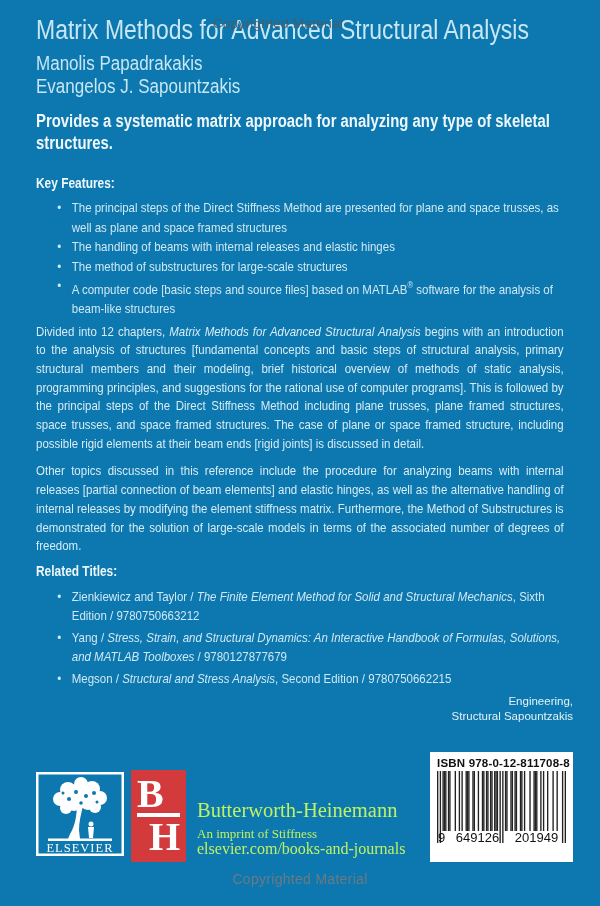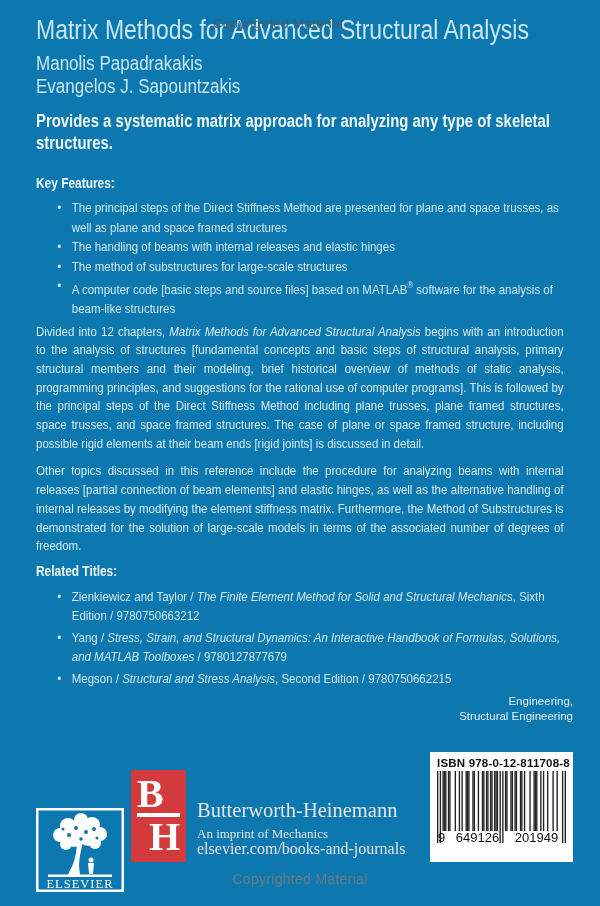--- a/index.html
+++ b/index.html
@@ -39,28 +39,28 @@
 
   .category{position:absolute;top:694px;right:27px;text-align:right;font-size:11.5px;line-height:15px;color:#e4f2f8;z-index:2}
 
   .barcode-box{position:absolute;top:752px;right:27px;width:143px;height:110px;background:#fff;padding:5px 6px 0 7px;z-index:2}
   .isbn-label{font-size:11.5px;font-weight:bold;color:#111;text-align:center;letter-spacing:.2px;white-space:nowrap}
   .bars{display:block;width:129px;height:72px;margin-top:2px}
   .bc-digits{display:flex;margin-top:-13px;font-size:13px;color:#111;padding:0 1px}
   .bc-d9{width:10px;text-align:left}
   .bc-grp{flex:1;text-align:center;background:transparent}
 
-  .elsevier-logo{position:absolute;left:36px;top:808px;width:88px;height:84px;z-index:2}
+  .elsevier-logo{position:absolute;left:36px;top:772px;width:88px;height:84px;z-index:2}
   .bh-logo{position:absolute;left:131px;top:770px;width:55px;height:92px;background:var(--red);display:flex;flex-direction:column;padding:5px 6px;z-index:2}
   .bh-letter{font-family:"Liberation Serif",serif;font-weight:bold;font-size:40px;line-height:37px;color:#fff}
   .bh-b{align-self:flex-start}
   .bh-h{align-self:flex-end}
   .bh-line{height:4px;background:#fff;width:100%;margin:1px 0}
 
-  .imprint-block{position:absolute;left:197px;top:799px;color:#e5e5e5;font-family:"Liberation Serif",serif;z-index:2}
+  .imprint-block{position:absolute;left:197px;top:799px;color:#bef264;font-family:"Liberation Serif",serif;z-index:2}
   .imprint-name{font-size:20.5px;line-height:23px}
   .imprint-sub{font-size:13px;line-height:15px;margin-top:4px}
   .imprint-url{font-size:16px;line-height:15px}
 </style>
 </head>
 <body>
 
 <div class="cover">
 
   <div class="watermark wm-top">Copyrighted Material</div>
@@ -87,21 +87,21 @@
     <h2 class="sec-heading rt">Related Titles:</h2>
     <ul class="bullets related">
         <li><span>Zienkiewicz and Taylor / </span><span class="it">The Finite Element Method for Solid and Structural Mechanics</span><span>, Sixth Edition / 9780750663212</span></li>
         <li><span>Yang / </span><span class="it">Stress, Strain, and Structural Dynamics: An Interactive Handbook of Formulas, Solutions, and MATLAB Toolboxes</span><span> / 9780127877679</span></li>
         <li><span>Megson / </span><span class="it">Structural and Stress Analysis</span><span>, Second Edition / 9780750662215</span></li>
       </ul>
   </div>
 
   <div class="category">
     <div>Engineering,</div>
-    <div>Structural Engineering</div>
+    <div>Structural Sapountzakis</div>
   </div>
 
   <div class="barcode-box">
     <div class="isbn-label">ISBN 978-0-12-811708-8</div>
     <svg id="barcode-svg" class="bars" viewBox="0 0 95 36" preserveAspectRatio="none">
         <rect x="0" y="0" width="1" height="36" fill="#222"></rect>
         <rect x="2" y="0" width="1" height="36" fill="#222"></rect>
         <rect x="4" y="0" width="1" height="30" fill="#222"></rect>
         <rect x="5" y="0" width="1" height="30" fill="#222"></rect>
         <rect x="6" y="0" width="1" height="30" fill="#222"></rect>
@@ -188,19 +188,19 @@
   </div>
 
   <div class="bh-logo">
     <span class="bh-letter bh-b">B</span>
     <span class="bh-line"></span>
     <span class="bh-letter bh-h">H</span>
   </div>
 
   <div class="imprint-block">
     <div class="imprint-name">Butterworth-Heinemann</div>
-    <div class="imprint-sub">An imprint of Mechanics</div>
+    <div class="imprint-sub">An imprint of Stiffness</div>
     <div class="imprint-url">elsevier.com/books-and-journals</div>
   </div>
 
   <div class="watermark wm-bottom">Copyrighted Material</div>
 
 </div>
 
 </body></html>

